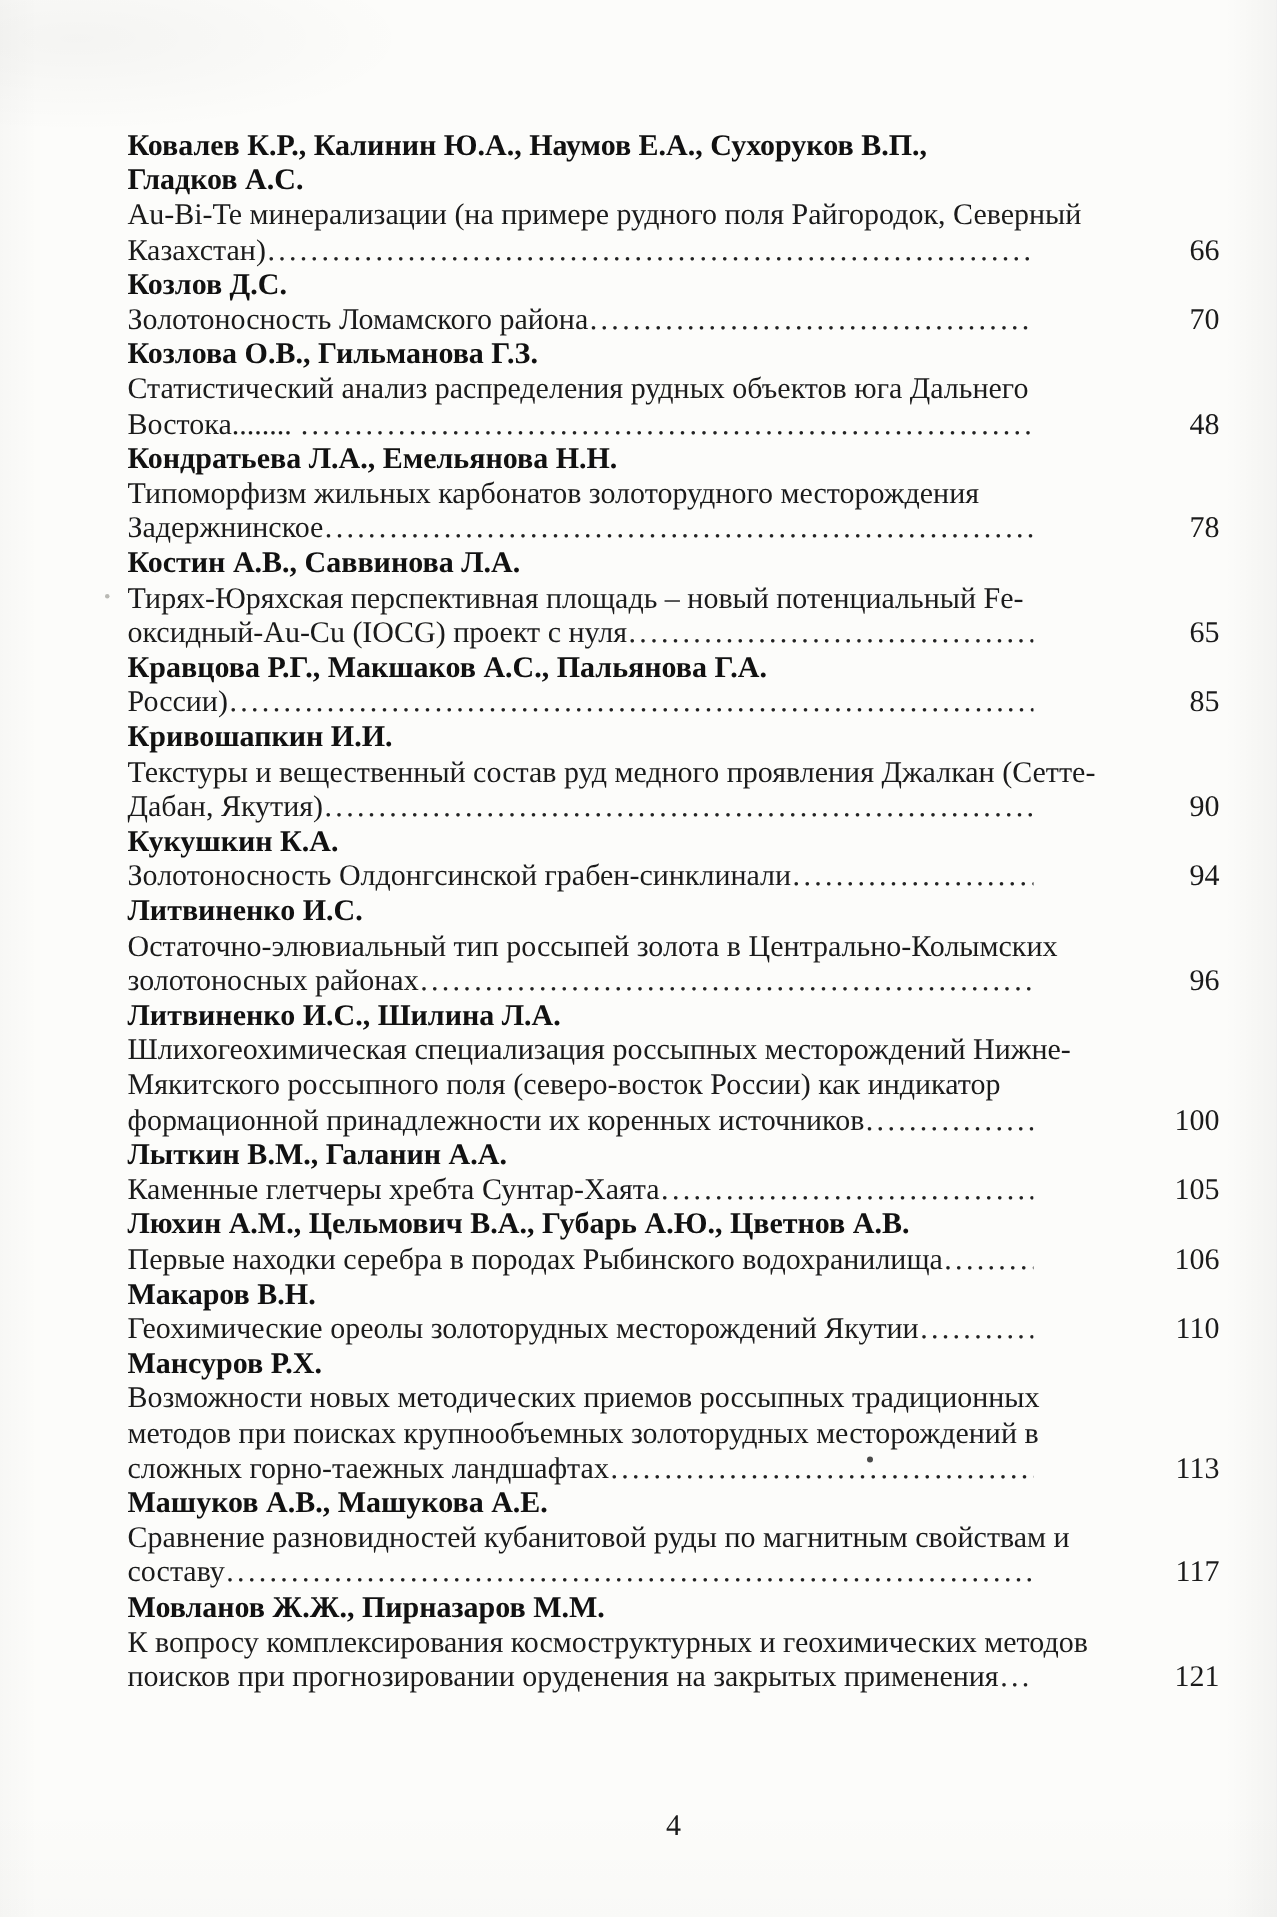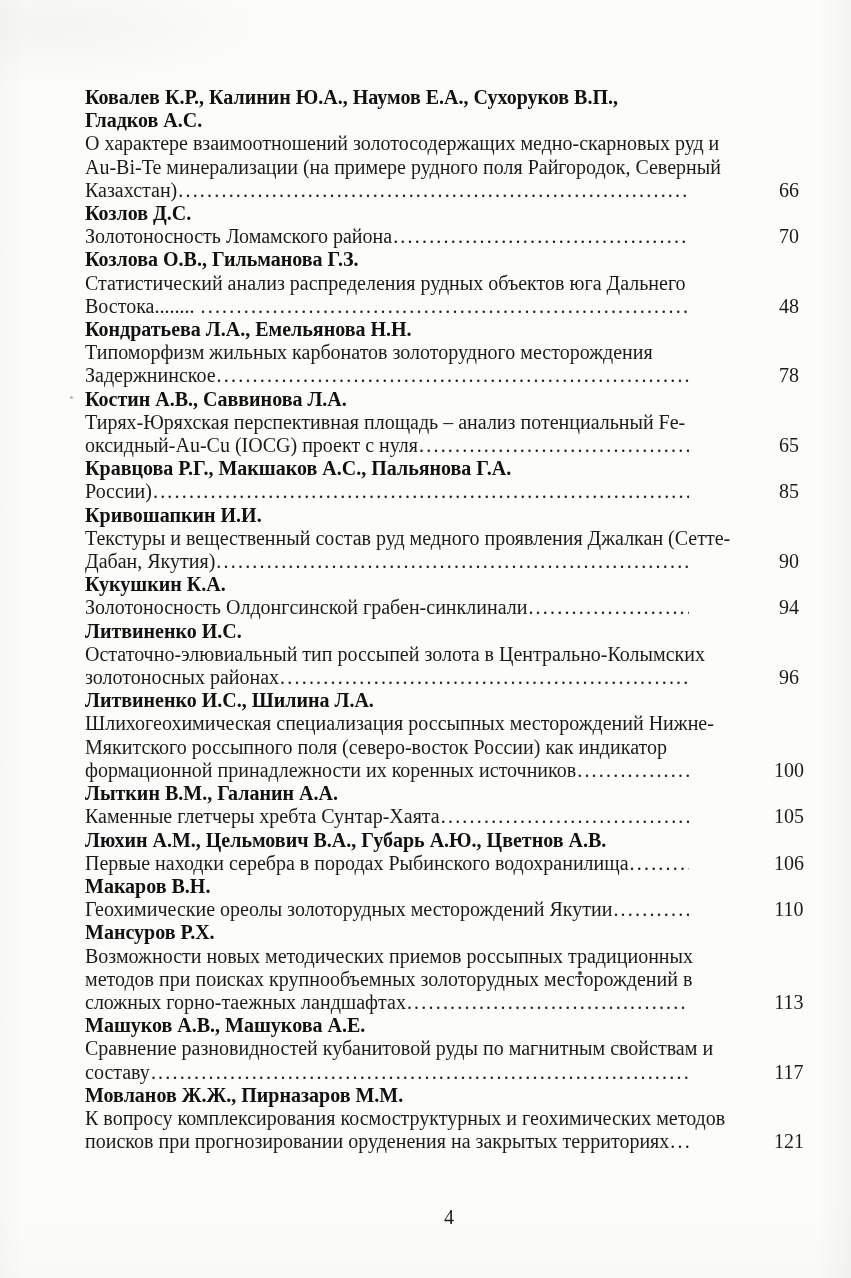--- a/index.html
+++ b/index.html
@@ -56,21 +56,21 @@
   .dots {
     flex: 1 1 auto;
     overflow: hidden;
     white-space: nowrap;
     letter-spacing: 2.2px;
     margin: 0 28px 0 1px;
     color: #222;
   }
   .page-num {
     flex: 0 0 48px;
-    text-align: center;
+    text-align: right;
     margin-left: 48px;
   }
   .footer {
     position: absolute;
     left: 85px;
     top: 1206px;
     width: 728px;
     text-align: center;
   }
   .speck {
@@ -82,21 +82,20 @@
   .speck-b { left: 70px;  top: 396px; width: 3px; height: 3px; background: #b9b9b4; }
 </style>
 </head>
 <body>
 
 <div class="sheet">
   <div class="toc">
       <div class="entry">
         <div class="authors-line">Ковалев К.Р., Калинин Ю.А., Наумов Е.А., Сухоруков В.П.,</div>
         <div class="authors-line">Гладков А.С.</div>
-        <div class="title-line">О характере взаимоотношений золотосодержащих медно-скарновых руд и</div>
         <div class="title-line">Au-Bi-Te минерализации (на примере рудного поля Райгородок, Северный</div>
         <div class="title-last">
           <span class="title-text">Казахстан)</span>
           <span class="dots">....................................................................................................................................................................................</span>
           <span class="page-num">66</span>
         </div>
       </div>
       <div class="entry">
         <div class="authors-line">Козлов Д.С.</div>
         <div class="title-last">
@@ -118,21 +117,21 @@
         <div class="authors-line">Кондратьева Л.А., Емельянова Н.Н.</div>
         <div class="title-line">Типоморфизм жильных карбонатов золоторудного месторождения</div>
         <div class="title-last">
           <span class="title-text">Задержнинское</span>
           <span class="dots">....................................................................................................................................................................................</span>
           <span class="page-num">78</span>
         </div>
       </div>
       <div class="entry">
         <div class="authors-line">Костин А.В., Саввинова Л.А.</div>
-        <div class="title-line">Тирях-Юряхская перспективная площадь – анализ потенциальный Fe-</div>
+        <div class="title-line">Тирях-Юряхская перспективная площадь – новый потенциальный Fe-</div>
         <div class="title-last">
           <span class="title-text">оксидный-Au-Cu (IOCG) проект с нуля</span>
           <span class="dots">....................................................................................................................................................................................</span>
           <span class="page-num">65</span>
         </div>
       </div>
       <div class="entry">
         <div class="authors-line">Кравцова Р.Г., Макшаков А.С., Пальянова Г.А.</div>
         <div class="title-last">
           <span class="title-text">России)</span>
@@ -216,21 +215,21 @@
         <div class="title-last">
           <span class="title-text">составу</span>
           <span class="dots">....................................................................................................................................................................................</span>
           <span class="page-num">117</span>
         </div>
       </div>
       <div class="entry">
         <div class="authors-line">Мовланов Ж.Ж., Пирназаров М.М.</div>
         <div class="title-line">К вопросу комплексирования космоструктурных и геохимических методов</div>
         <div class="title-last">
-          <span class="title-text">поисков при прогнозировании оруденения на закрытых территориях</span>
+          <span class="title-text">поисков при прогнозировании оруденения на закрытых применения</span>
           <span class="dots">....................................................................................................................................................................................</span>
           <span class="page-num">121</span>
         </div>
       </div>
     </div>
   <div class="footer">4</div>
   <div class="speck speck-a"></div>
   <div class="speck speck-b"></div>
 </div>
 

